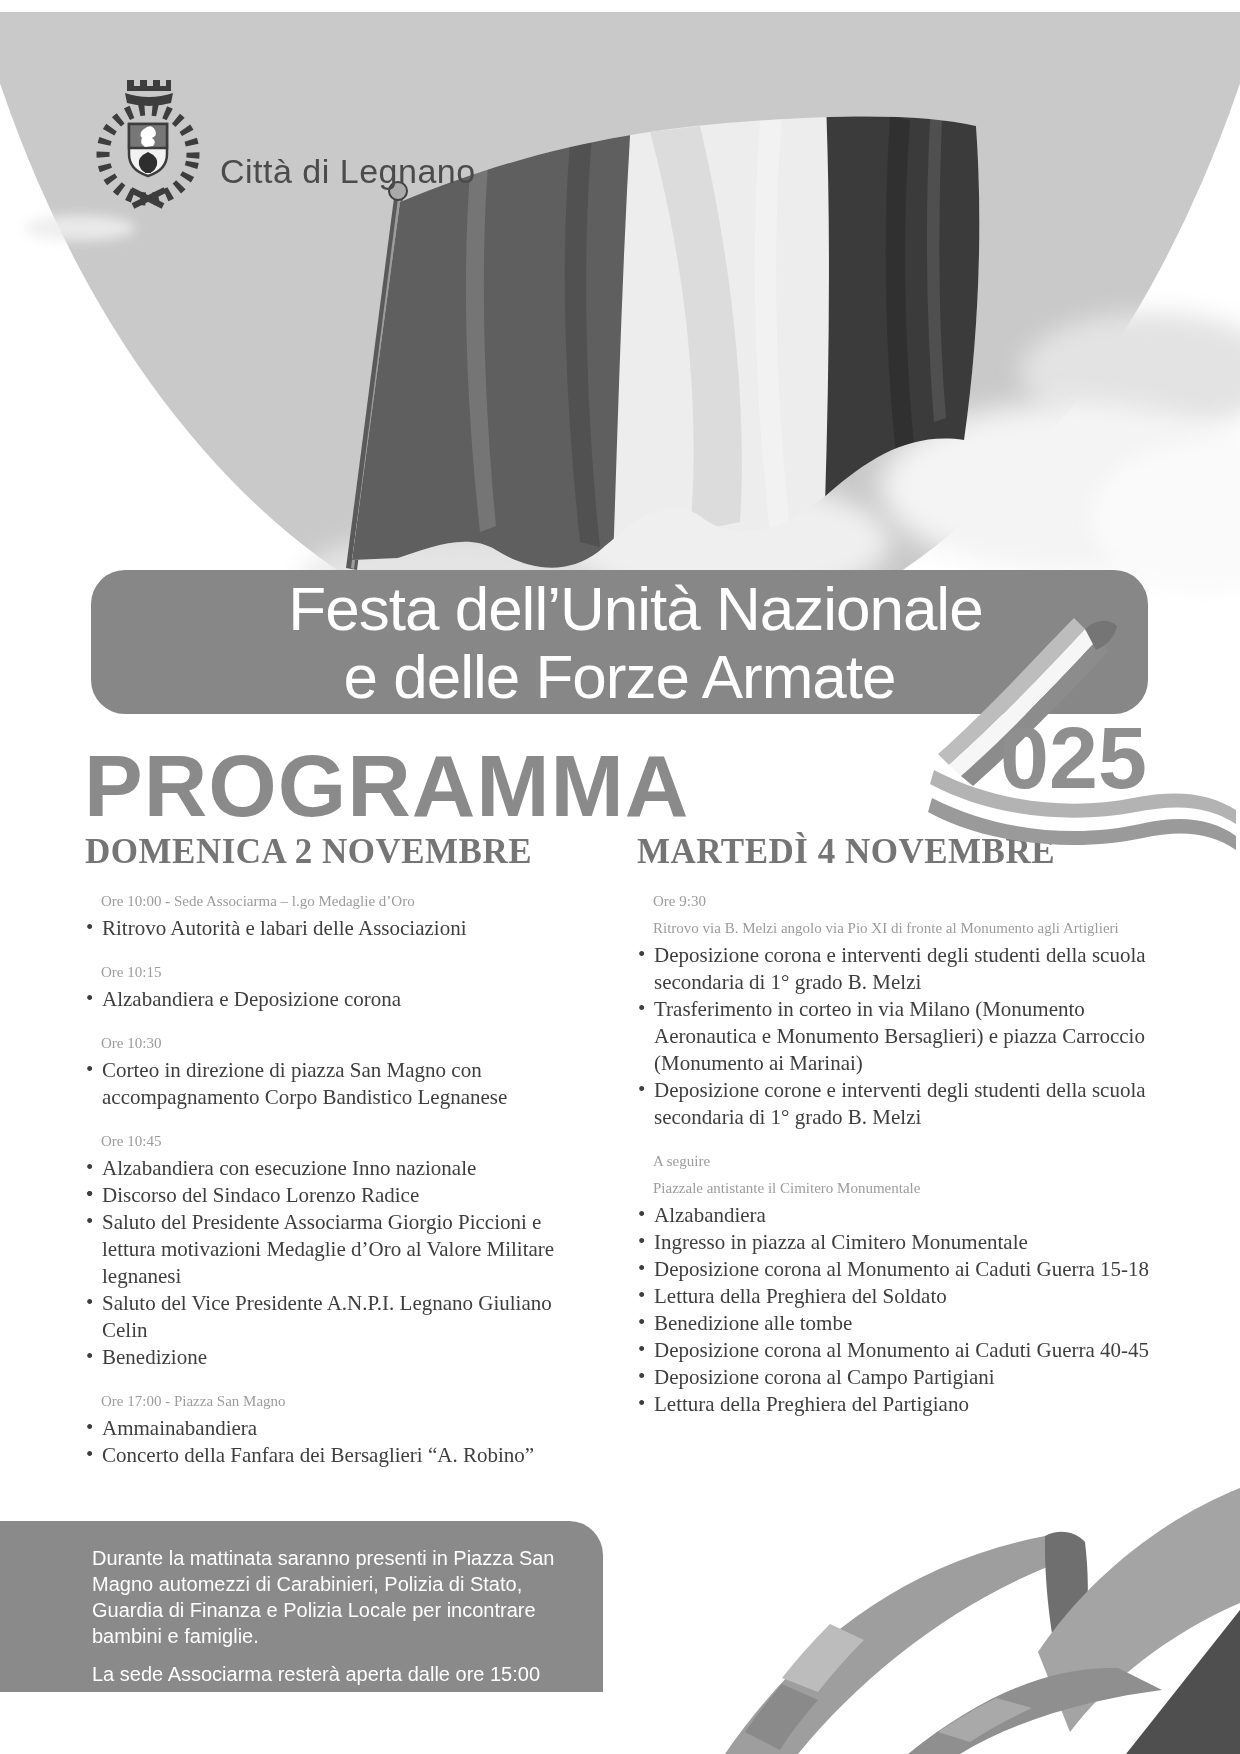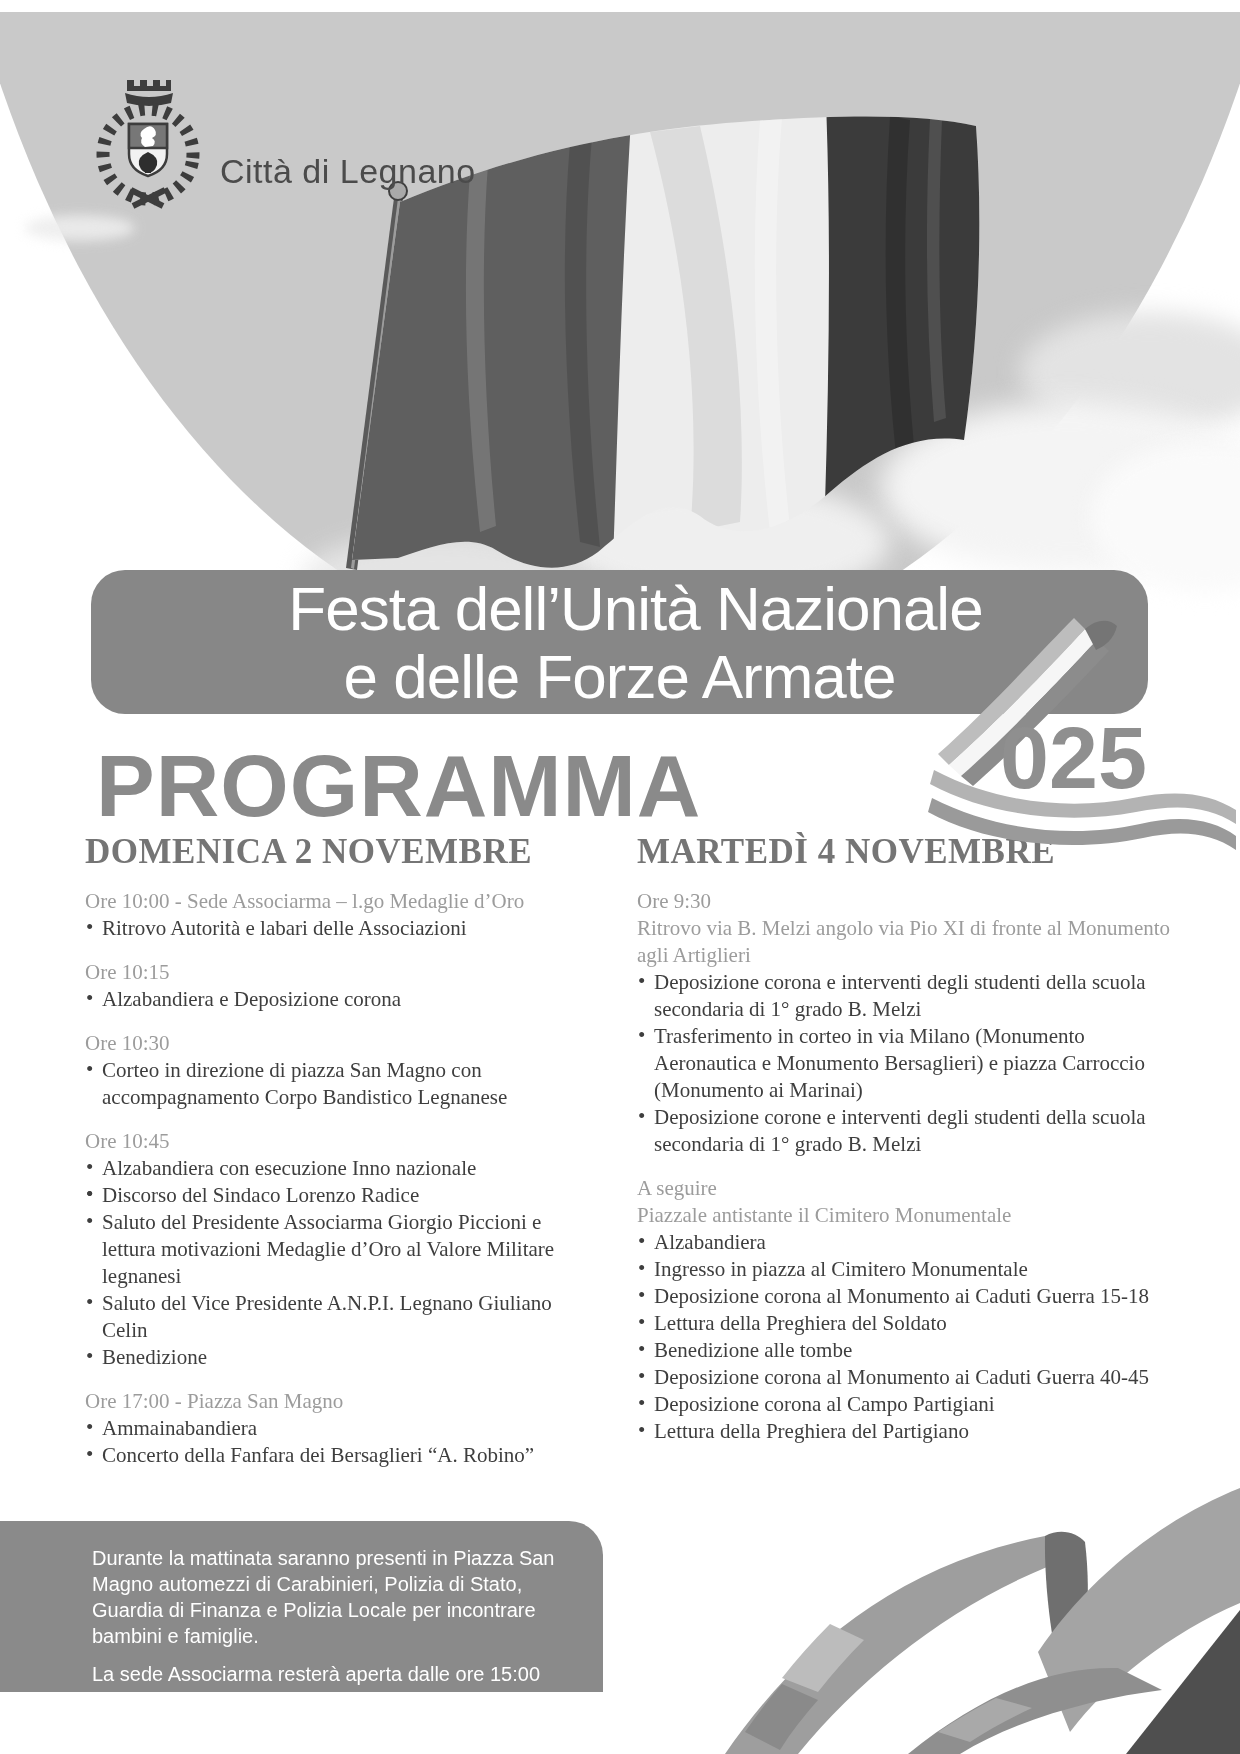--- a/index.html
+++ b/index.html
@@ -24,29 +24,29 @@
   .coa{position:absolute;left:85px;top:66px;}
   .muni{position:absolute;left:220px;top:140px;font-size:34px;color:#4b4b4b;letter-spacing:.5px;}
   
   .banner{position:absolute;left:91px;top:570px;width:1057px;height:144px;border-radius:34px;
     background:#878787;color:#ffffff;text-align:center;z-index:3;}
   .banner .l{font-size:62px;line-height:68px;letter-spacing:-1px;}
   .banner .l1{margin-top:5px;padding-left:32px;}
   
   .year-svg{position:absolute;left:928px;top:612px;z-index:4;}
   
-  .programma{position:absolute;left:96px;top:742px;font-size:88px;line-height:88px;
+  .programma{position:absolute;left:84px;top:742px;font-size:88px;line-height:88px;
     font-weight:bold;color:#8a8a8a;letter-spacing:1px;z-index:3;}
   
   .col{position:absolute;top:832px;z-index:3;font-family:Liberation Serif, serif;}
   .col-left{left:85px;width:507px;}
   .col-right{left:637px;width:548px;}
   .col-heading{font-size:35px;font-weight:bold;color:#757575;letter-spacing:.5px;margin-bottom:16px;}
   .group{margin-bottom:17px;}
-  .time,.loc{font-size:21px;line-height:27px;color:#9c9c9c;}
+  .time,.loc{font-size:15px;line-height:27px;color:#9c9c9c;margin-left:16px;}
   .item{position:relative;padding-left:17px;font-size:21px;line-height:27px;color:#3e3e3e;}
   .item .dot{position:absolute;left:1px;top:-1px;color:#3e3e3e;}
   
   .info-box{position:absolute;left:0;top:1521px;width:603px;height:171px;background:#8a8a8a;
     border-radius:0 34px 0 0;color:#ffffff;z-index:2;box-sizing:border-box;
     padding:24px 28px 0 92px;}
   .info-box p{margin:0 0 12px 0;font-size:20px;line-height:26px;}
   
   .corner-svg{position:absolute;left:540px;top:1360px;z-index:1;}
 </style>

